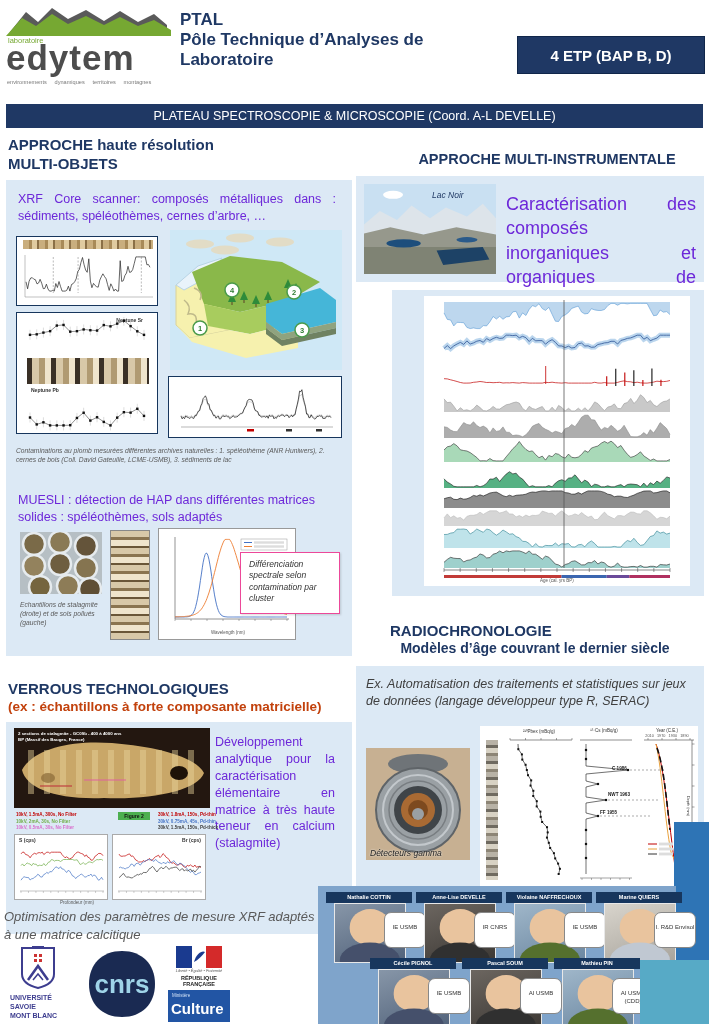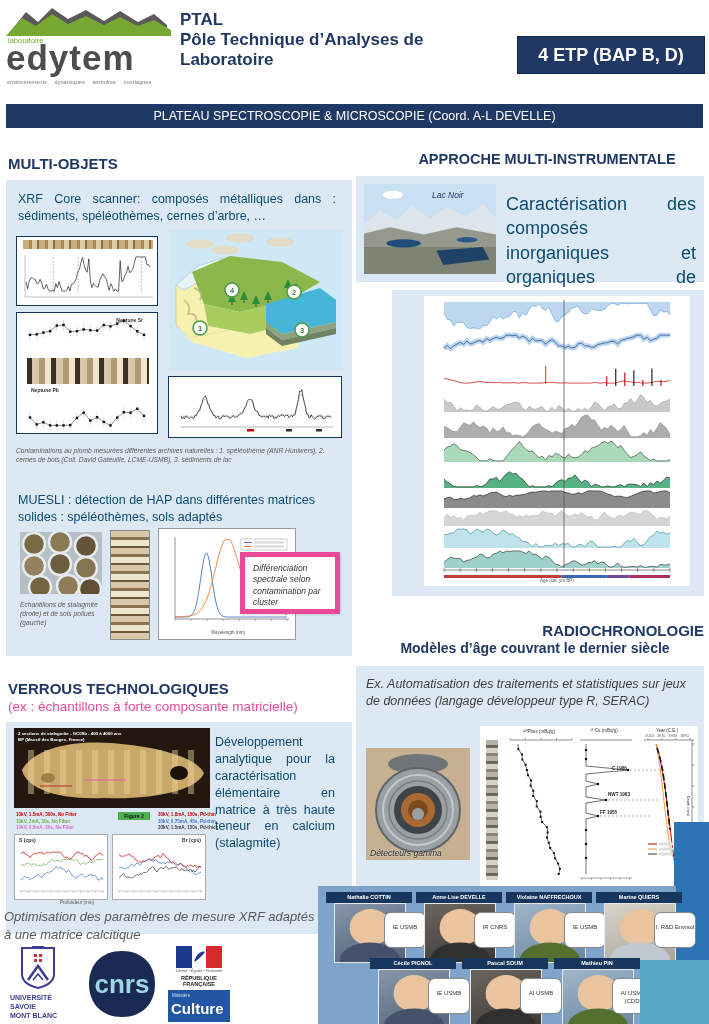--- a/index.html
+++ b/index.html
@@ -3,31 +3,31 @@
 <meta charset="utf-8">
 <title>Poster PTAL</title>
 <style>
   html,body{margin:0;padding:0;background:#888}
   .page{position:relative;width:709px;height:1024px;background:#fff;
         font-family:"Liberation Sans",sans-serif;overflow:hidden;margin:0 auto}
   .abs{position:absolute}
   .bluebox{position:absolute;background:#dce9f5}
   .panel{position:absolute;background:#fff;border:1.5px solid #17365d;box-sizing:border-box}
   .h-navy{color:#1f3864;font-weight:bold;line-height:1.18}
-  .body-txt{color:#0c4a6e;line-height:1.35;text-align:justify}
+  .body-txt{color:#6d28d9;line-height:1.35;text-align:justify}
   .cap{font-style:italic;color:#595959;line-height:1.35}
   .strip{position:absolute}
   .core-tan{background:repeating-linear-gradient(90deg,#c9ae7e 0 6px,#a88a58 6px 9px,#e0cba0 9px 14px,#8a6f46 14px 16px)}
   .core-dark{background:repeating-linear-gradient(90deg,#3a3026 0 5px,#d8c8a8 5px 12px,#b09a72 12px 18px,#efe4cc 18px 24px)}
   .core-vert{background:repeating-linear-gradient(180deg,#d8c8a8 0 6px,#8a7450 6px 9px,#efe4cc 9px 15px,#6a5638 15px 17px)}
   .core-gray{background:repeating-linear-gradient(180deg,#b8b2a6 0 5px,#6f6a60 5px 8px,#d8d2c4 8px 13px,#8d8576 13px 16px)}
   .banner{position:absolute;background:#1f3864;color:#fff;display:flex;align-items:center;justify-content:center}
   .badge{position:absolute;background:#1f3864;color:#fff;display:flex;align-items:center;justify-content:center;
          border:1px solid #10264a;font-weight:bold}
-  .notecard{position:absolute;background:#fff;border:5px solid #ec4899;box-shadow:1px 1px 2px rgba(0,0,0,.15)}
+  .notecard{position:absolute;background:#fff;border:1px solid #ec4899;box-shadow:1px 1px 2px rgba(0,0,0,.15)}
   .chart{position:absolute}
   
   #team-panel{position:absolute;left:318px;top:886px;width:358px;height:138px;background:#7fa4cb}
   .tcard{position:absolute;width:100px;height:64px}
   .tbanner{position:absolute;left:0;top:0;width:86px;height:11px;background:#17365d;color:#fff;
            font-size:5.5px;font-weight:bold;text-align:center;line-height:11px;overflow:hidden;white-space:nowrap}
   .tphoto{position:absolute;left:8px;top:11px;width:70px;height:58px;border:1px solid #e8e8e8}
   .tlabel{position:absolute;left:58px;top:20px;width:42px;height:36px;background:#fff;border:1px solid #888;
           border-radius:7px;font-size:6px;color:#333;text-align:center;padding-top:10px;box-sizing:border-box;line-height:8px}
   .face{position:relative;overflow:hidden;background:linear-gradient(160deg,#8796a8,#51627a)}
@@ -55,24 +55,25 @@
       <polygon points="0,30 16,12 30,20 46,8 62,18 80,10 98,19 114,11 132,20 148,14 165,24 165,30" fill="#76a832"></polygon>
     </svg>
     <div class="abs" style="left:2px;top:30px;font-size:7.5px;color:#76a832;font-weight:normal">laboratoire</div>
     <div class="abs" style="left:0;top:34px;font-size:35px;font-weight:bold;color:#4d4d4d;letter-spacing:1px;line-height:36px">edytem</div>
     <div class="abs" style="left:1px;top:73px;font-size:5.6px;color:#7a7a7a;white-space:pre">environnements     dynamiques     territoires     montagnes</div>
   </div>
 
   <div class="abs h-navy" style="left:180px;top:10px;font-size:17px">PTAL</div>
   <div class="abs h-navy" style="left:180px;top:30px;width:330px;font-size:17px">Pôle Technique d’Analyses de Laboratoire</div>
 
-  <div class="badge" style="left:517px;top:36px;width:186px;height:36px;font-size:18px">4 ETP (BAP B, D)</div>
+  <div class="badge" style="left:517px;top:36px;width:186px;height:36px;font-size:15px">4 ETP (BAP B, D)</div>
 
   <div class="banner" style="left:6px;top:104px;width:697px;height:24px;font-size:12.5px">PLATEAU SPECTROSCOPIE &amp; MICROSCOPIE (Coord. A-L DEVELLE)</div>
 
+  <div class="abs h-navy" style="left:8px;top:136px;font-size:15px">APPROCHE haute résolution</div>
   <div class="abs h-navy" style="left:8px;top:155px;font-size:15px">MULTI-OBJETS</div>
 
   <div class="bluebox" style="left:6px;top:180px;width:346px;height:476px"></div>
 
   <div class="abs body-txt" style="left:18px;top:191px;width:318px;font-size:12.5px">XRF Core scanner: composés métalliques dans : sédiments, spéléothèmes, cernes d’arbre, …</div>
 
   <div class="panel" style="left:16px;top:236px;width:142px;height:70px">
     <div class="strip core-tan" style="left:6px;top:3px;width:130px;height:9px"></div>
     <div class="chart" style="left:4px;top:14px;width:134px;height:52px"><svg viewBox="0 0 134 52" width="100%" height="100%" preserveAspectRatio="none">
           <path d="M4,46 H132 M4,4 V46" stroke="#999" stroke-width="0.6" fill="none"></path>
@@ -251,21 +252,21 @@
           <line x1="81" y1="9.5" x2="89" y2="9.5" stroke="#4472c4" stroke-width="1"></line>
           <line x1="81" y1="13.5" x2="89" y2="13.5" stroke="#ed7d31" stroke-width="1"></line>
           <rect x="91" y="8.3" width="30" height="2.4" fill="#ddd"></rect>
           <rect x="91" y="12.3" width="30" height="2.4" fill="#ddd"></rect>
         </svg></div>
     <div class="abs" style="left:0;top:101px;width:138px;text-align:center;font-size:4.5px;color:#555">Wavelength (nm)</div>
   </div>
   <div class="notecard cap" style="left:240px;top:552px;width:100px;height:62px;font-size:8.5px;color:#333;padding:6px 8px;box-sizing:border-box">Différenciation spectrale selon contamination par cluster</div>
 
   <div class="abs h-navy" style="left:8px;top:680px;font-size:15px">VERROUS TECHNOLOGIQUES</div>
-  <div class="abs" style="left:8px;top:699px;font-size:13.5px;font-weight:normal;color:#ec4899">(ex : échantillons à forte composante matricielle)</div>
+  <div class="abs" style="left:8px;top:699px;font-size:13.5px;font-weight:bold;color:#c2410c">(ex : échantillons à forte composante matricielle)</div>
 
   <div class="bluebox" style="left:6px;top:722px;width:346px;height:212px"></div>
 
   <div class="chart" style="left:14px;top:728px;width:196px;height:80px"><svg viewBox="0 0 196 80" width="100%" height="100%" preserveAspectRatio="none">
         <rect x="0" y="0" width="196" height="80" fill="#231710"></rect>
         <path d="M8,42 C20,20 58,12 98,15 C148,19 182,30 190,45 C184,62 140,72 90,70 C42,72 12,60 8,42 Z" fill="#c9a768"></path>
         <rect x="14" y="22" width="6" height="44" fill="#e9d49c" opacity="0.45"></rect>
         <rect x="30" y="22" width="6" height="44" fill="#e9d49c" opacity="0.45"></rect>
         <rect x="46" y="22" width="6" height="44" fill="#e9d49c" opacity="0.45"></rect>
         <rect x="62" y="22" width="6" height="44" fill="#e9d49c" opacity="0.45"></rect>
@@ -421,21 +422,21 @@
           <line x1="133" y1="290" x2="133" y2="293" stroke="#333" stroke-width="0.4"></line>
           <line x1="155.6" y1="290" x2="155.6" y2="293" stroke="#333" stroke-width="0.4"></line>
           <line x1="178.2" y1="290" x2="178.2" y2="293" stroke="#333" stroke-width="0.4"></line>
           <line x1="200.8" y1="290" x2="200.8" y2="293" stroke="#333" stroke-width="0.4"></line>
           <line x1="223.4" y1="290" x2="223.4" y2="293" stroke="#333" stroke-width="0.4"></line>
           <line x1="246" y1="290" x2="246" y2="293" stroke="#333" stroke-width="0.4"></line>
         </svg></div>
     <div class="abs" style="left:0;top:282px;width:266px;text-align:center;font-size:4.5px;color:#555">Age (cal. yrs BP)</div>
   </div>
 
-  <div class="abs h-navy" style="left:390px;top:622px;width:314px;font-size:15px;text-align:right">RADIOCHRONOLOGIE</div>
+  <div class="abs h-navy" style="left:390px;top:622px;width:314px;font-size:15px;text-align:left">RADIOCHRONOLOGIE</div>
   <div class="abs h-navy" style="left:366px;top:640px;width:338px;font-size:14px;text-align:center">Modèles d’âge couvrant le dernier siècle</div>
 
   <div class="bluebox" style="left:356px;top:666px;width:348px;height:224px"></div>
   <div class="abs cap" style="left:366px;top:676px;width:330px;font-size:12.5px;color:#404040">Ex. Automatisation des traitements et statistiques sur jeux de données (langage développeur type R, SERAC)</div>
 
   <div class="chart" style="left:366px;top:748px;width:104px;height:112px"><svg viewBox="0 0 104 112" width="100%" height="100%" preserveAspectRatio="none">
         <rect x="0" y="0" width="104" height="112" fill="#c7b092"></rect>
         <ellipse cx="52" cy="16" rx="30" ry="10" fill="#6f7478"></ellipse>
         <circle cx="52" cy="62" r="42" fill="#9aa0a4" stroke="#5f6468" stroke-width="2"></circle>
         <circle cx="52" cy="62" r="35" fill="none" stroke="#c3c8cc" stroke-width="2"></circle>

